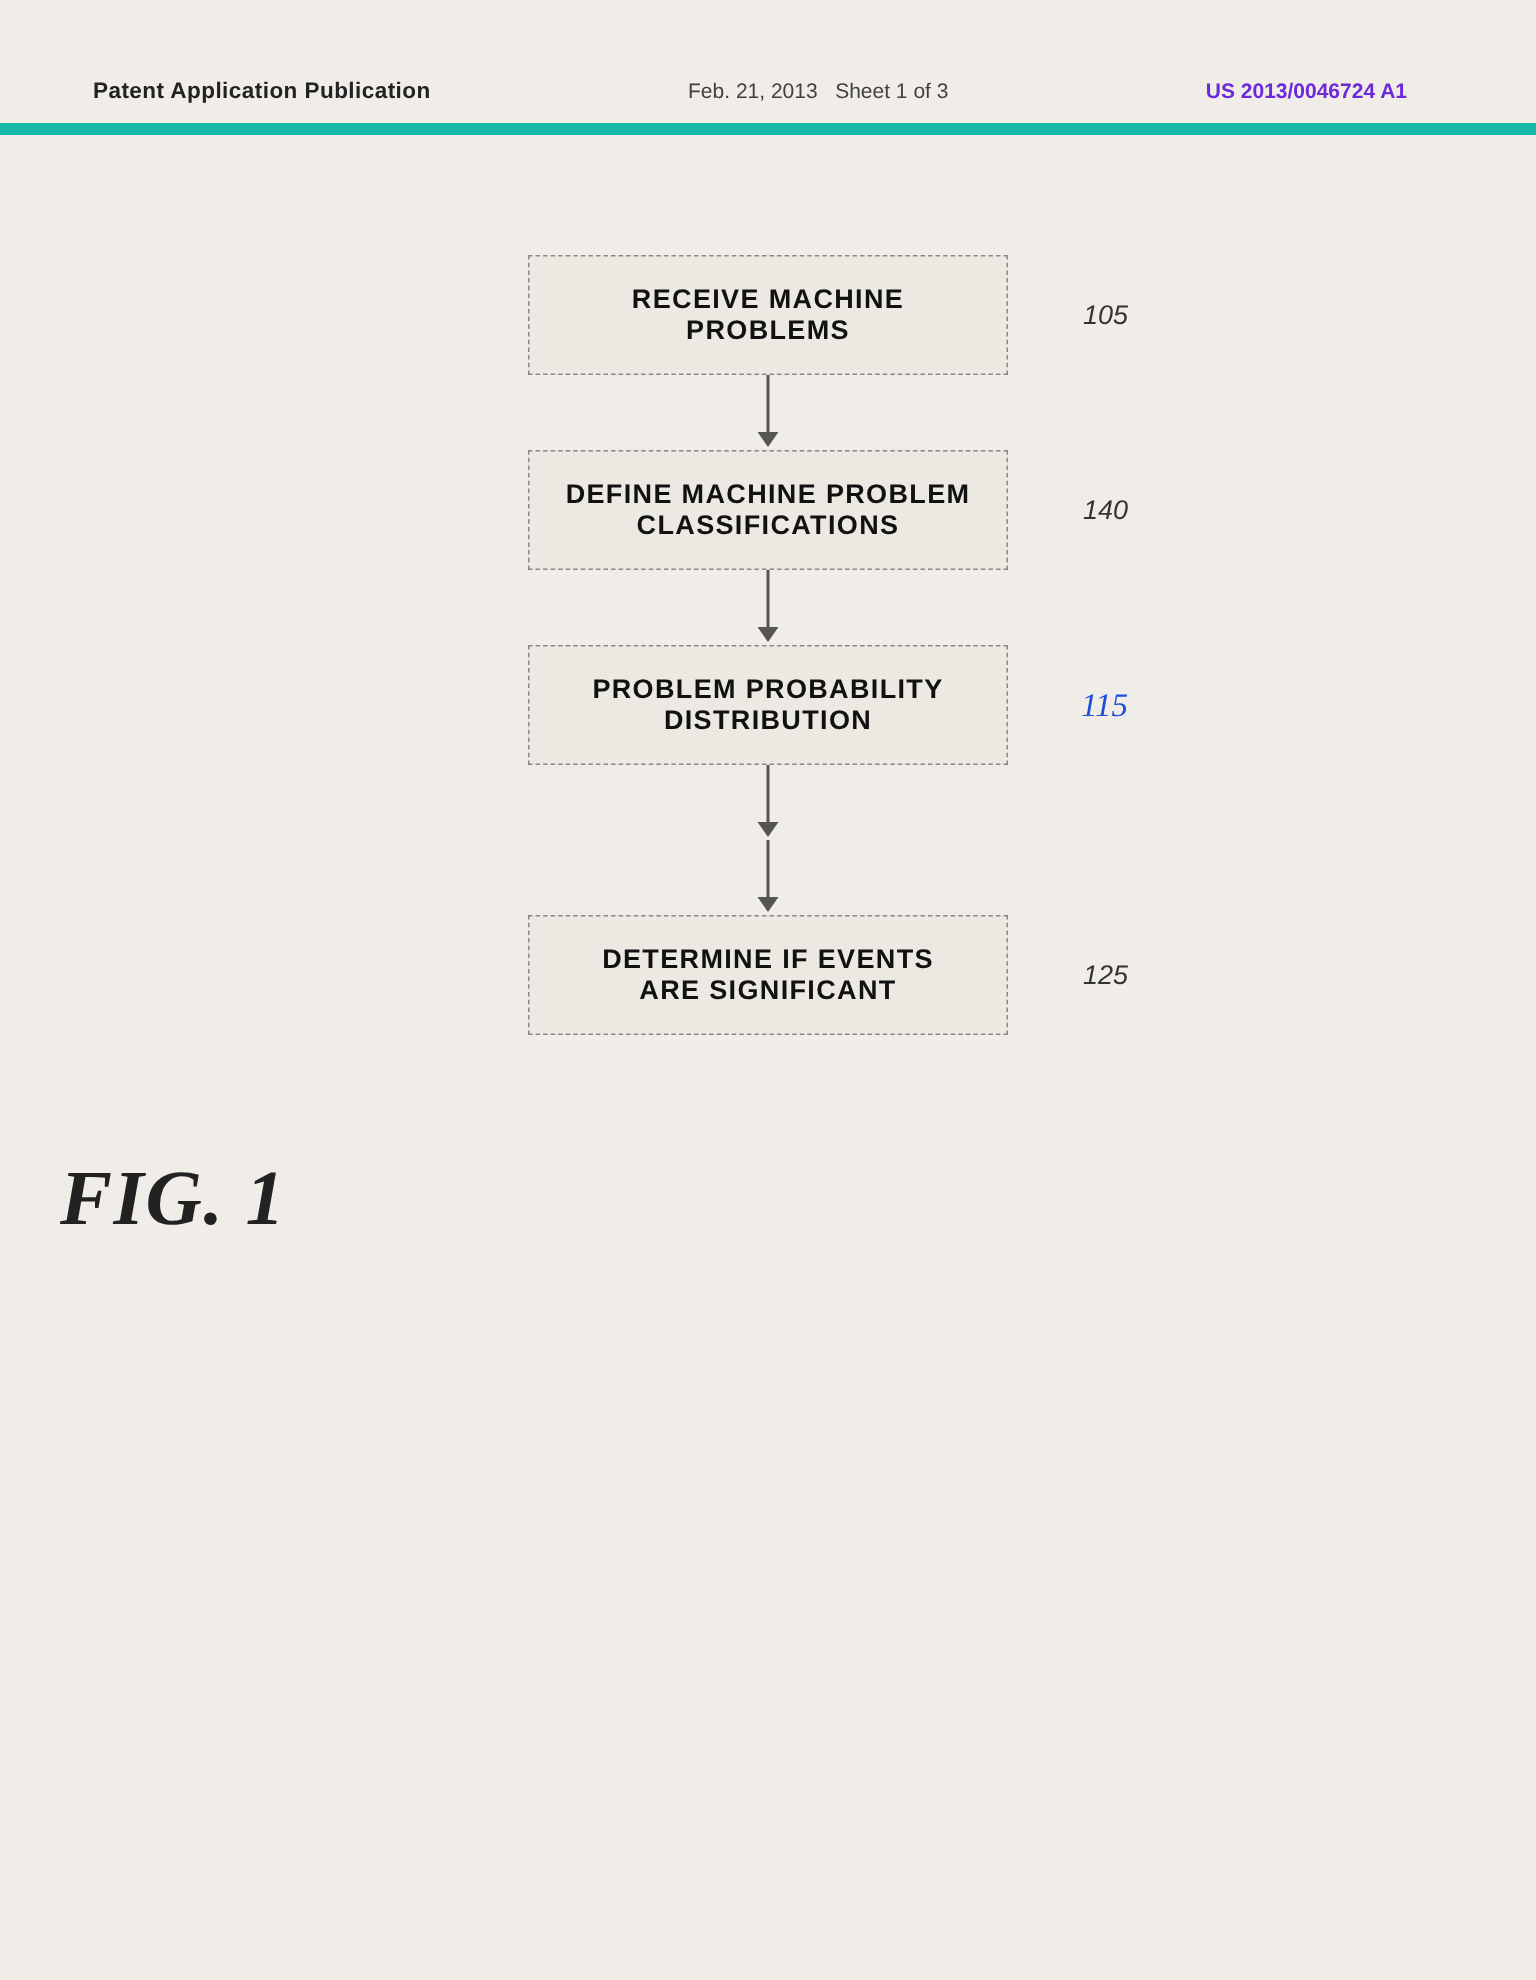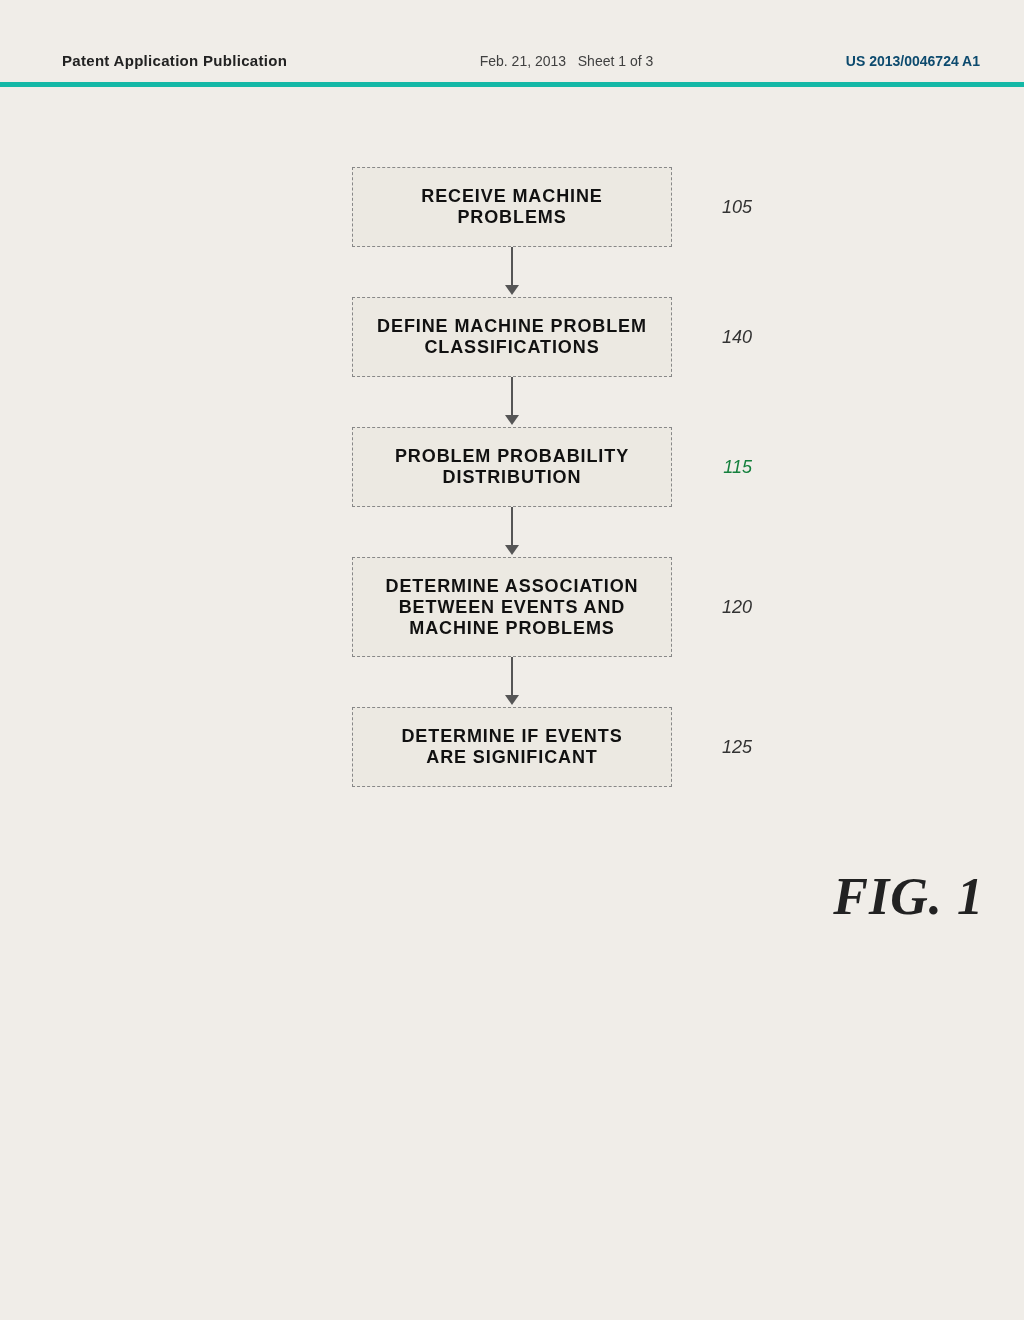--- a/index.html
+++ b/index.html
@@ -28,31 +28,31 @@
     }
 
     .header-date {
       font-size: 14px;
       color: #404040;
       margin-top: 2px;
     }
 
     .header-patent {
       font-size: 14px;
-      color: #0c4a6e;
+      color: #6d28d9;
       font-weight: bold;
       align-self: flex-start;
       margin-top: 2px;
     }
 
     
     .main-content {
       display: flex;
       flex-direction: column;
-      align-items: flex-end;
+      align-items: flex-start;
       padding: 60px 40px 40px 40px;
     }
 
     
     .flowchart {
       display: flex;
       flex-direction: column;
       align-items: center;
       width: 100%;
       gap: 0;
@@ -126,22 +126,22 @@
       font-weight: bold;
       color: #222;
       font-family: Liberation Serif, serif;
       letter-spacing: 0.02em;
     }
 
     .header-row {
       display: flex;
       justify-content: space-between;
       width: 100%;
-      padding: 52px 44px 12px 62px;
-      border-bottom: 5px solid #14b8a6;
+      padding: 52px 86px 12px 62px;
+      border-bottom: 8px solid #14b8a6;
       align-items: baseline;
     }
   </style>
 </head>
 <body>
 
 <div class="page">
 
   <div class="header-row">
     <div>
@@ -178,34 +178,28 @@
       </div>
 
       <div class="flow-arrow">
         <div class="arrow-line"></div>
         <div class="arrow-head"></div>
       </div>
 
       <div class="flow-row">
         <div class="flow-box" style="white-space: pre-line;">PROBLEM PROBABILITY
 DISTRIBUTION</div>
-        <span class="flow-label" style="right: calc(50% - 240px); font-size: 18px; font-style: italic; color: #15803d; position: absolute;">115</span>
-      </div>
-
-      <div class="flow-arrow">
-        <div class="arrow-line"></div>
-        <div class="arrow-head"></div>
-      </div>
-
-      <div class="flow-row">
-        <div class="flow-box" style="white-space: pre-line; min-height: 100px;">DETERMINE ASSOCIATION
-BETWEEN EVENTS AND
-MACHINE PROBLEMS</div>
-        <span class="flow-label" style="right: calc(50% - 240px); font-size: 18px; font-style: italic; color: #333; position: absolute;">120</span>
-      </div>
+        <span class="flow-label" style="right: calc(50% - 240px); font-size: 22px; font-style: italic; color: #1d4ed8; position: absolute; font-family: Liberation Serif, serif;">115</span>
+      </div>
+
+      <div class="flow-arrow">
+        <div class="arrow-line"></div>
+        <div class="arrow-head"></div>
+      </div>
+
 
       <div class="flow-arrow">
         <div class="arrow-line"></div>
         <div class="arrow-head"></div>
       </div>
 
       <div class="flow-row">
         <div class="flow-box" style="white-space: pre-line;">DETERMINE IF EVENTS
 ARE SIGNIFICANT</div>
         <span class="flow-label" style="right: calc(50% - 240px); font-size: 18px; font-style: italic; color: #333; position: absolute;">125</span>

